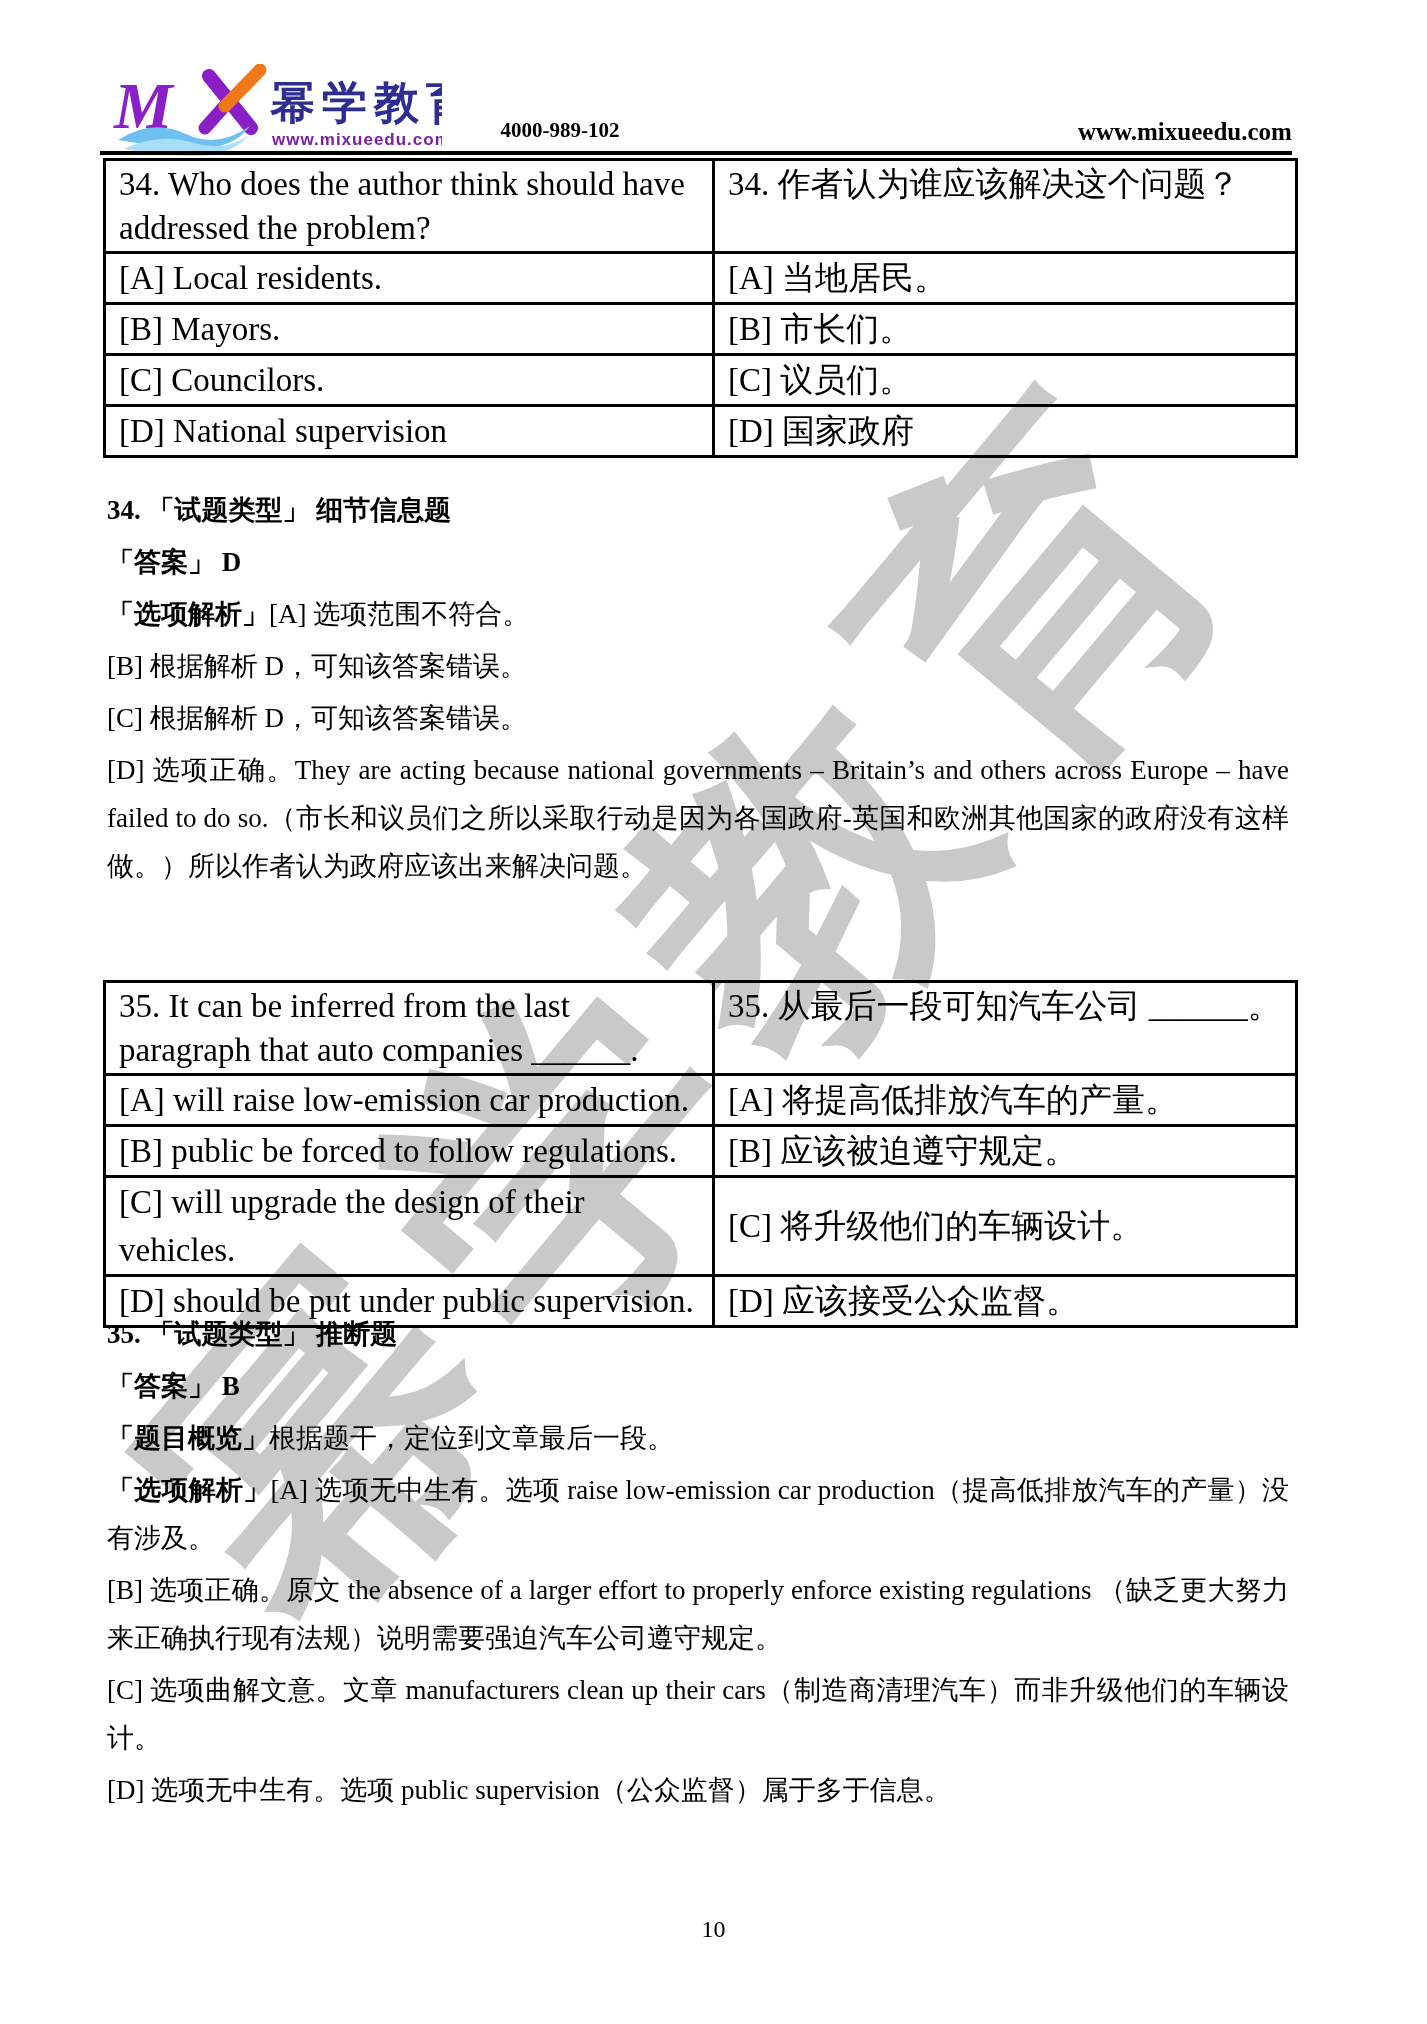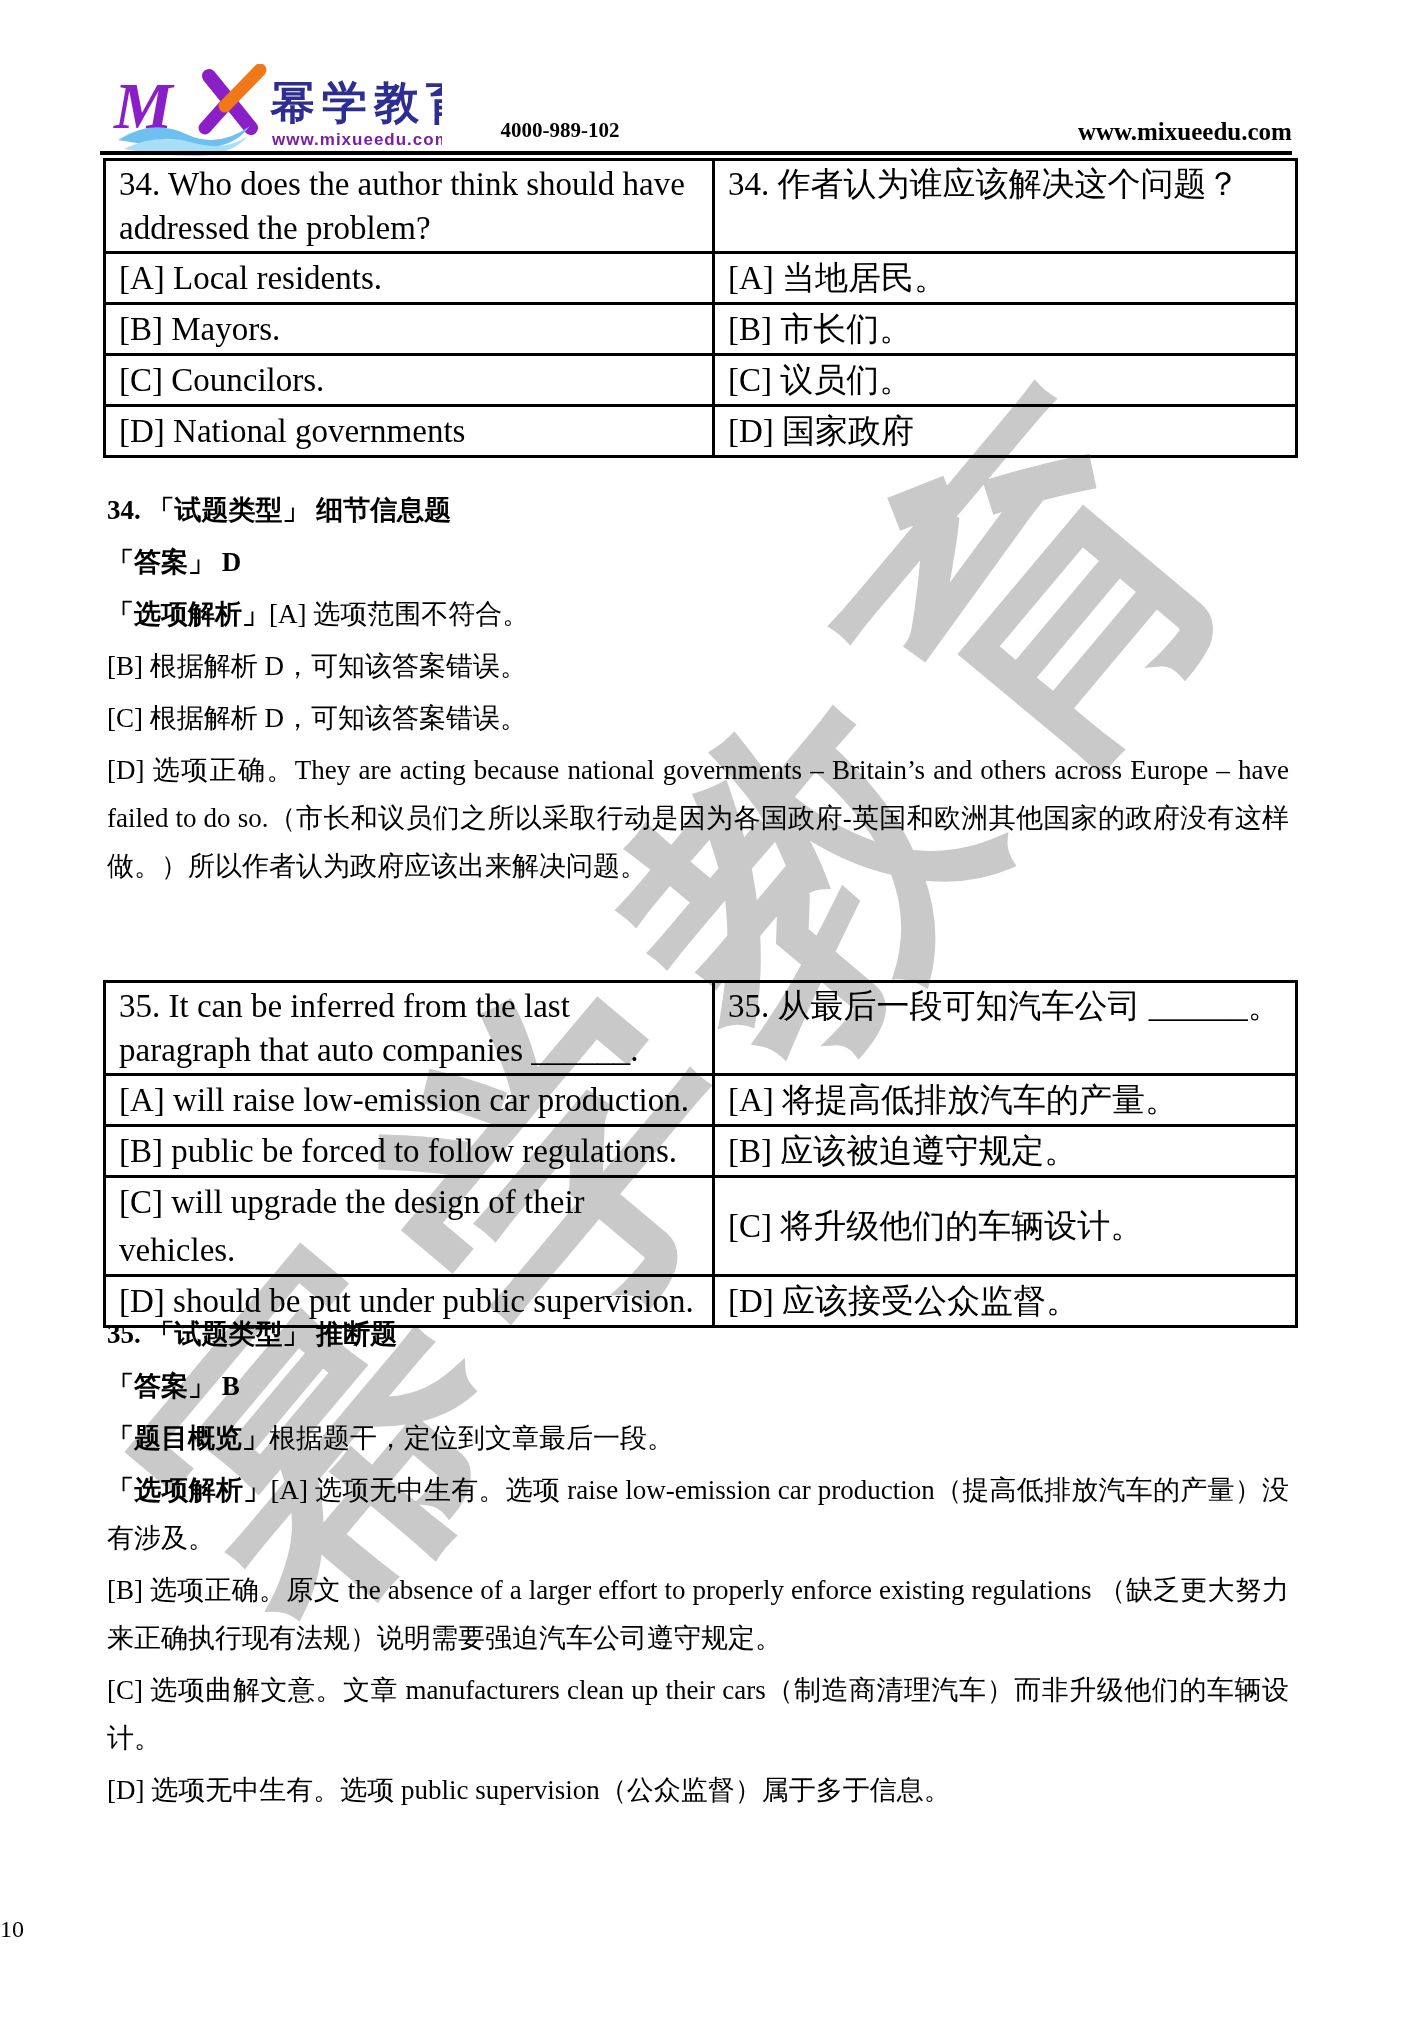--- a/index.html
+++ b/index.html
@@ -47,21 +47,21 @@
     position:absolute; left:103px; width:1190px;
     font-size:27px; line-height:48px; text-align:justify;
   }
   #analysis34 { top:482px; }
   #analysis35 { top:1306px; }
   .analysis p { margin:4px; }
   .analysis b { font-weight:bold; }
 
   
   .page-number {
-    position:absolute; left:0; top:1916px; width:1427px; 
+    position:absolute; left:0; top:1916px; width:1427px; text-align:center;
     font-size:24px;
   }
 </style>
 </head>
 <body>
 
 <div class="page">
 
   <div class="watermark">幂学教育</div>
 
@@ -104,21 +104,21 @@
       </tr>
       <tr>
         <td>[B] Mayors.</td>
         <td>[B] 市长们。</td>
       </tr>
       <tr>
         <td>[C] Councilors.</td>
         <td>[C] 议员们。</td>
       </tr>
       <tr>
-        <td>[D] National governments</td>
+        <td>[D] National supervision</td>
         <td>[D] 国家政府</td>
       </tr>
     </tbody>
       </table>
 
     <div class="analysis" id="analysis34">
       <p><b>34. 「试题类型」 细节信息题</b><span></span></p>
       <p><b>「答案」 D</b><span></span></p>
       <p><b>「选项解析」</b><span>[A] 选项范围不符合。</span></p>
       <p><b></b><span>[B] 根据解析 D，可知该答案错误。</span></p>

